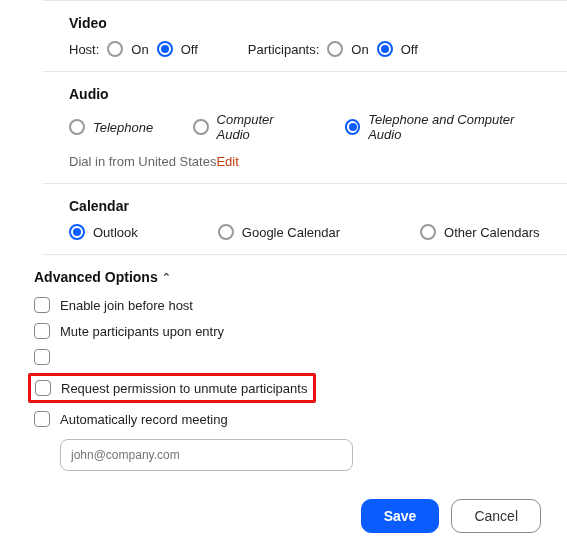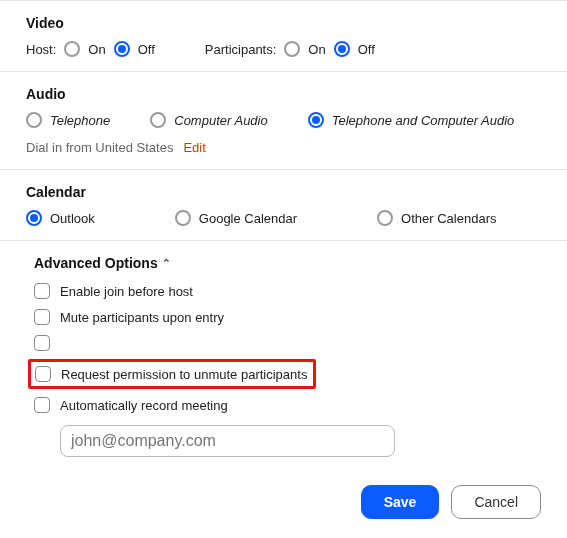--- a/index.html
+++ b/index.html
@@ -8,20 +8,21 @@
     padding: 0;
     font-family: -apple-system, BlinkMacSystemFont, "Segoe UI", Arial, sans-serif;
     font-size: 13px;
     color: #222;
     background: #fff;
     width: 567px;
   }
   .section {
     padding: 8px 26px 14px 26px;
     border-bottom: 1px solid #e5e5e5;
+    margin-left: 43px;
   }
   .section:last-of-type { border-bottom: none; }
   .section-title {
     font-weight: 700;
     font-size: 14px;
     margin: 6px 0 10px 0;
     color: #111;
   }
   .row { display: flex; flex-wrap: wrap; }
   .radio {
@@ -46,43 +47,43 @@
   .checkbox {
     width: 16px; height: 16px;
     border-radius: 4px;
     border: 1px solid #888;
     display: inline-block;
     flex-shrink: 0;
   }
   .label-txt { font-size: 13px; }
   .audio-row { display: flex; gap: 40px; align-items:center; margin-bottom: 12px; font-style: italic; }
   .calendar-row { display: flex; gap: 80px; align-items:center; }
-  .dial-row { display:flex; align-items:center; gap:10px; margin-top:4px;}
+  .dial-row { display:flex; align-items:center; gap:0; margin-top:4px;}
   .link { color: #c2410c; cursor: pointer; }
   .muted { color: #666; }
   .adv-section { padding: 8px 26px 8px 34px; }
   .chev { font-size: 11px; color:#555; margin-left:4px; }
   .opt-list { display:flex; flex-direction:column; gap:6px; margin-top:8px; }
   .opt { display:flex; align-items:center; gap:10px; padding:2px 0px; }
   .highlight {
     border: 3px solid #e11;
     border-radius: 2px;
     padding: 4px 6px 4px 4px;
     margin-left: -6px;
     width: fit-content;
   }
   .alt-host { margin-left: 26px; margin-top:4px; }
   .alt-label { font-size:13px; margin-bottom:6px; }
   .alt-input {
-    width: 335px;
+    width: 293px;
     height: 32px;
     border: 1px solid #bbb;
     border-radius: 8px;
     padding: 0 10px;
-    font-size: 16px;
+    font-size: 12px;
     color: #888;
   }
   .footer {
     display:flex;
     justify-content:flex-end;
     gap: 12px;
     padding: 20px 26px 12px 26px;
   }
   .btn {
     height: 34px;

